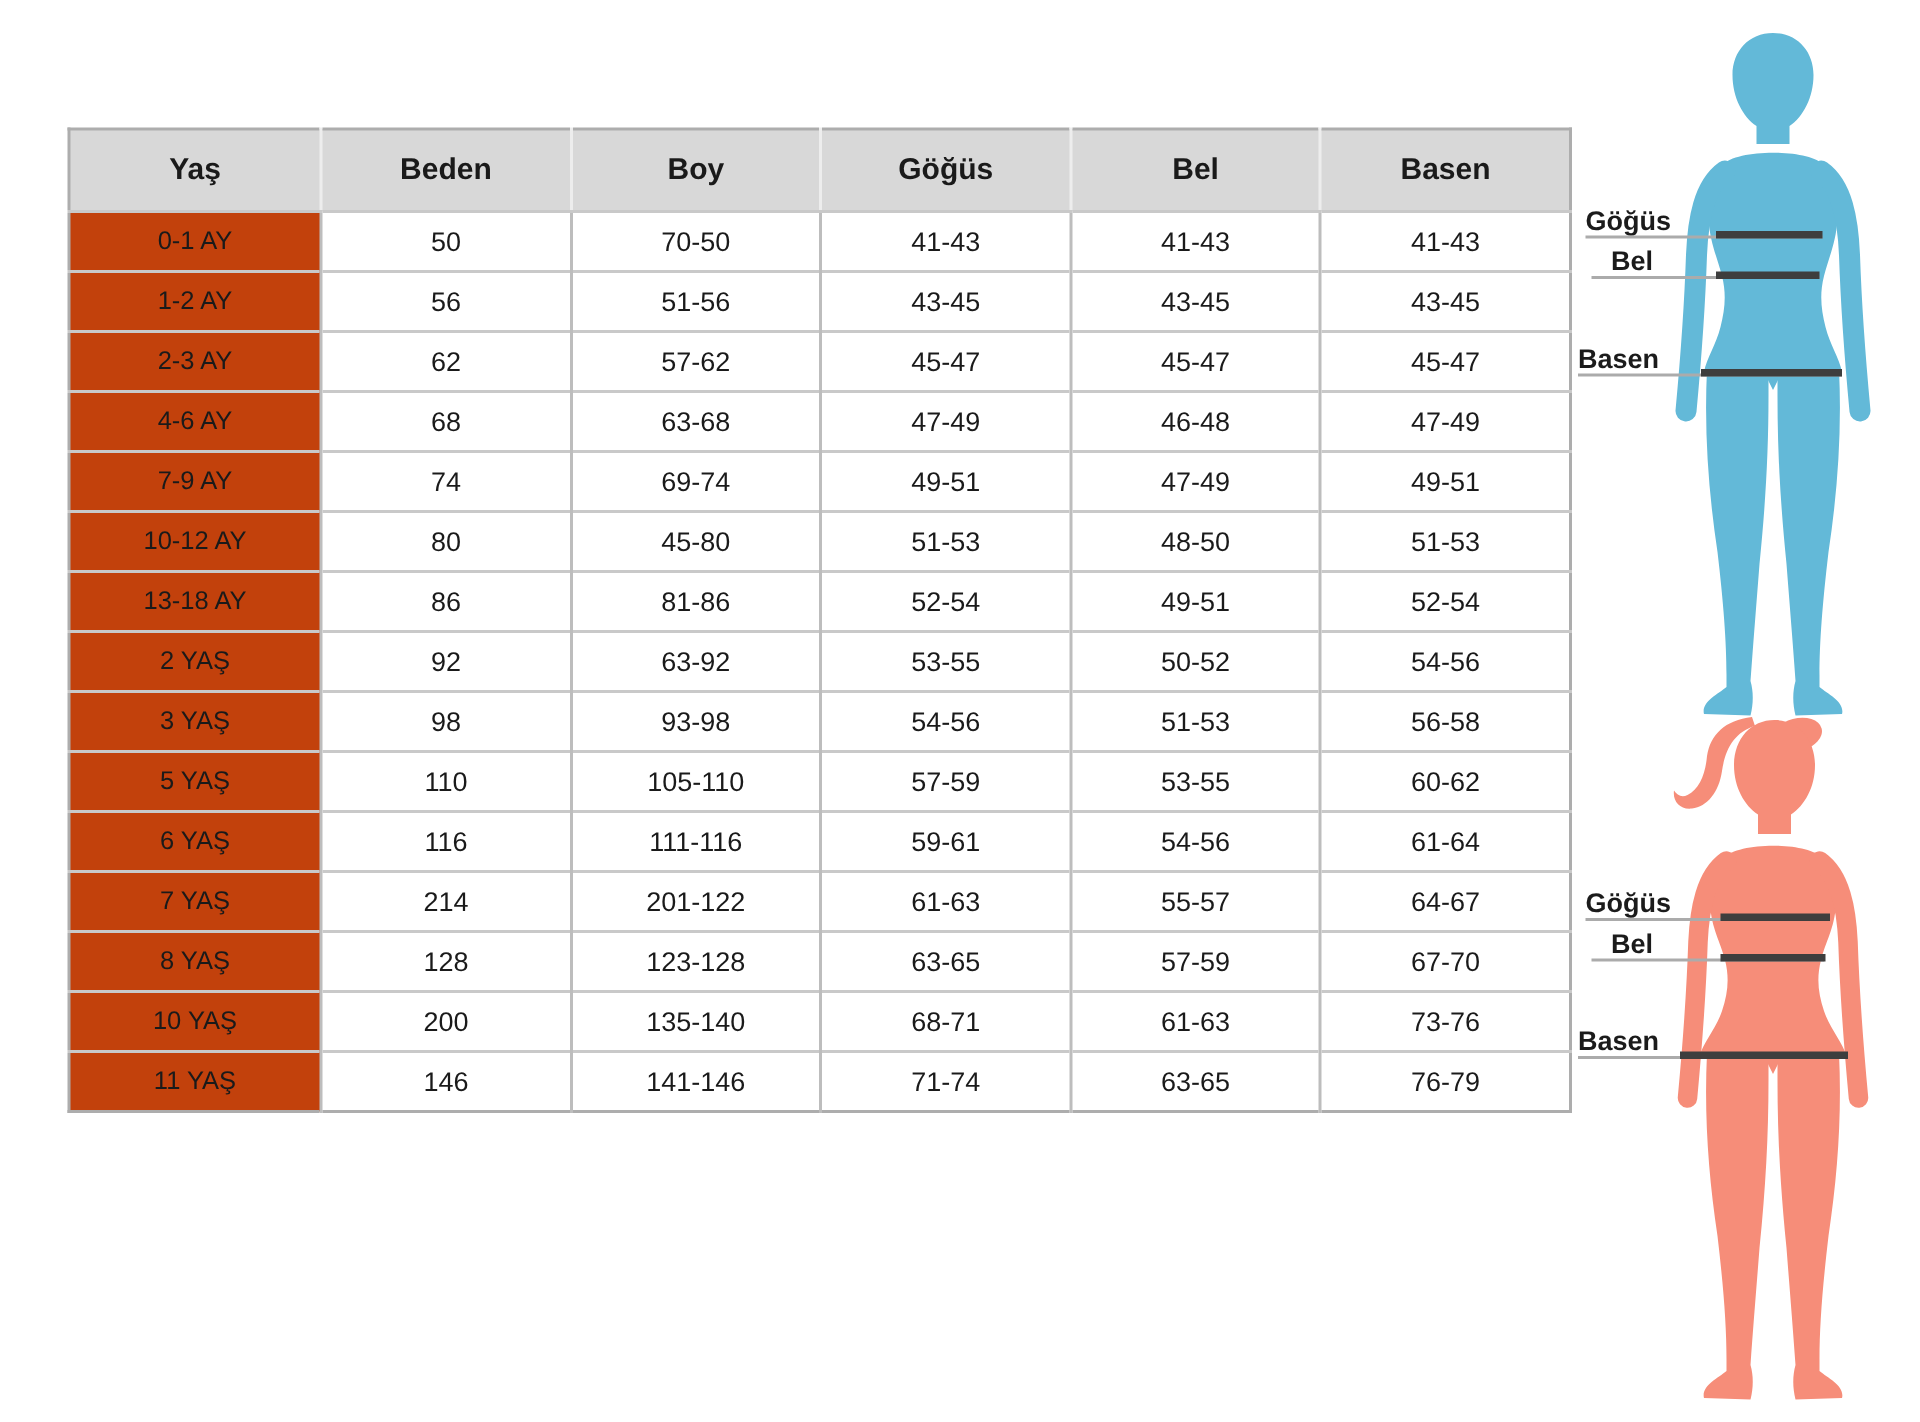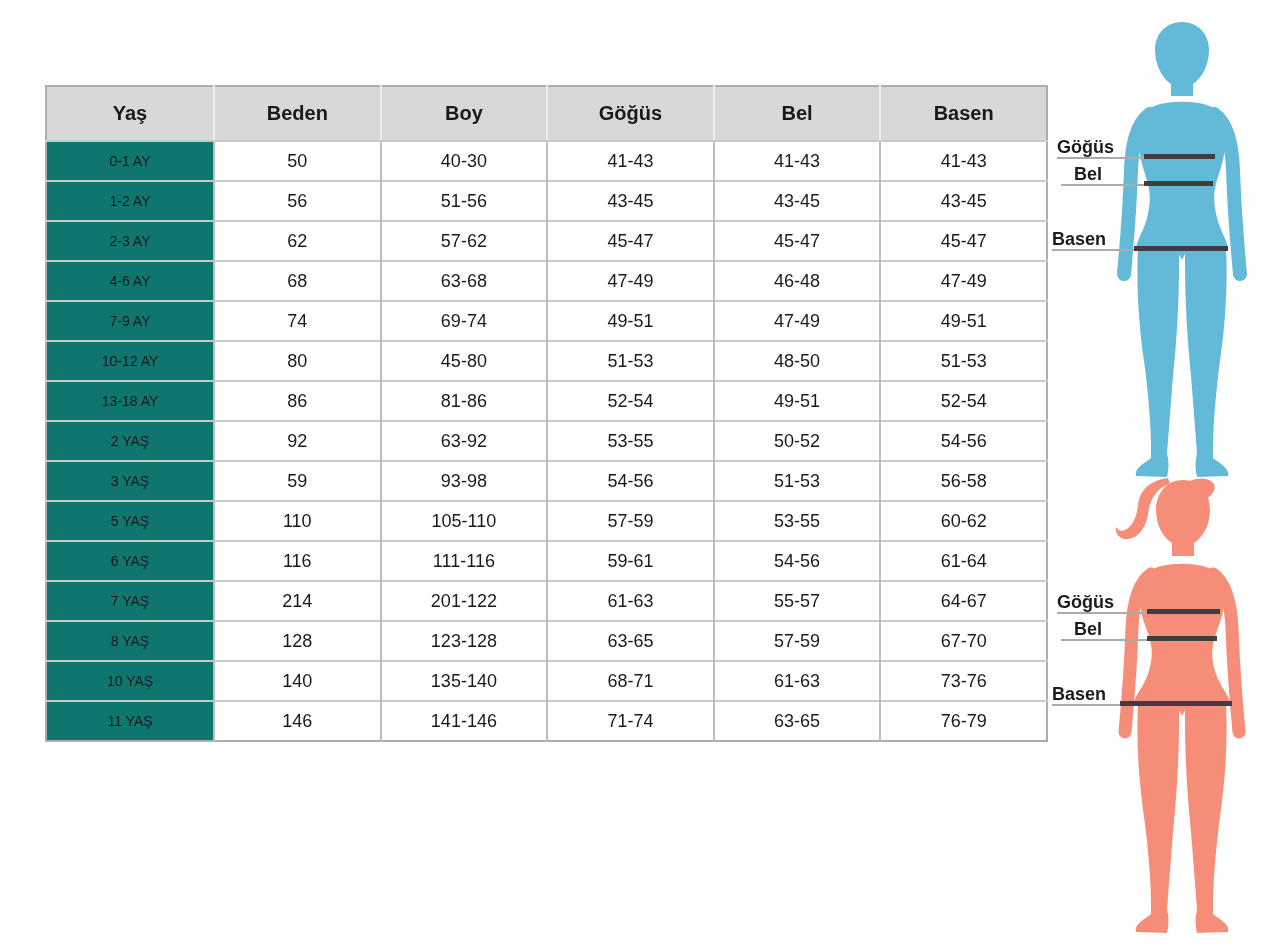--- a/index.html
+++ b/index.html
@@ -13,21 +13,21 @@
                 border:2px solid #adadad; }
   #size-table col.c0 { width:168px; }
   #size-table thead th {
       background:#d8d8d8; height:55px; font-size:20px; font-weight:bold;
       vertical-align:middle;
       border-left:2px solid #ededed; border-bottom:2px solid #c9c9c9; }
   #size-table thead th:first-child { border-left:none; }
   #size-table tbody th, #size-table tbody td {
       height:40px; font-size:18px; font-weight:normal; text-align:center;
       vertical-align:middle; border-top:2px solid #c9c9c9; }
-  #size-table tbody th { background:#0f766e; font-size:14px;margin-top:28px; }
+  #size-table tbody th { background:#c2410c; font-size:17px;margin-top:28px; }
   #size-table tbody td { background:#ffffff; border-left:2px solid #bdbdbd; }
   #size-table tbody tr:first-child th,
   #size-table tbody tr:first-child td { border-top:none; }
 
   
   .figure-box { position:absolute; width:190px; height:462px; }
   #figure-blue { left:1088px; top:20px; }
   #figure-pink { left:1088px; top:476px; }
   .figure-box svg { width:100%; height:100%; display:block; }
 
@@ -80,21 +80,21 @@
           <th>Boy</th>
           <th>Göğüs</th>
           <th>Bel</th>
           <th>Basen</th>
         </tr>
     </thead>
     <tbody>
         <tr>
           <th scope="row">0-1 AY</th>
           <td>50</td>
-          <td>40-30</td>
+          <td>70-50</td>
           <td>41-43</td>
           <td>41-43</td>
           <td>41-43</td>
         </tr>
         <tr>
           <th scope="row">1-2 AY</th>
           <td>56</td>
           <td>51-56</td>
           <td>43-45</td>
           <td>43-45</td>
@@ -143,21 +143,21 @@
         <tr>
           <th scope="row">2 YAŞ</th>
           <td>92</td>
           <td>63-92</td>
           <td>53-55</td>
           <td>50-52</td>
           <td>54-56</td>
         </tr>
         <tr>
           <th scope="row">3 YAŞ</th>
-          <td>59</td>
+          <td>98</td>
           <td>93-98</td>
           <td>54-56</td>
           <td>51-53</td>
           <td>56-58</td>
         </tr>
         <tr>
           <th scope="row">5 YAŞ</th>
           <td>110</td>
           <td>105-110</td>
           <td>57-59</td>
@@ -183,21 +183,21 @@
         <tr>
           <th scope="row">8 YAŞ</th>
           <td>128</td>
           <td>123-128</td>
           <td>63-65</td>
           <td>57-59</td>
           <td>67-70</td>
         </tr>
         <tr>
           <th scope="row">10 YAŞ</th>
-          <td>140</td>
+          <td>200</td>
           <td>135-140</td>
           <td>68-71</td>
           <td>61-63</td>
           <td>73-76</td>
         </tr>
         <tr>
           <th scope="row">11 YAŞ</th>
           <td>146</td>
           <td>141-146</td>
           <td>71-74</td>

